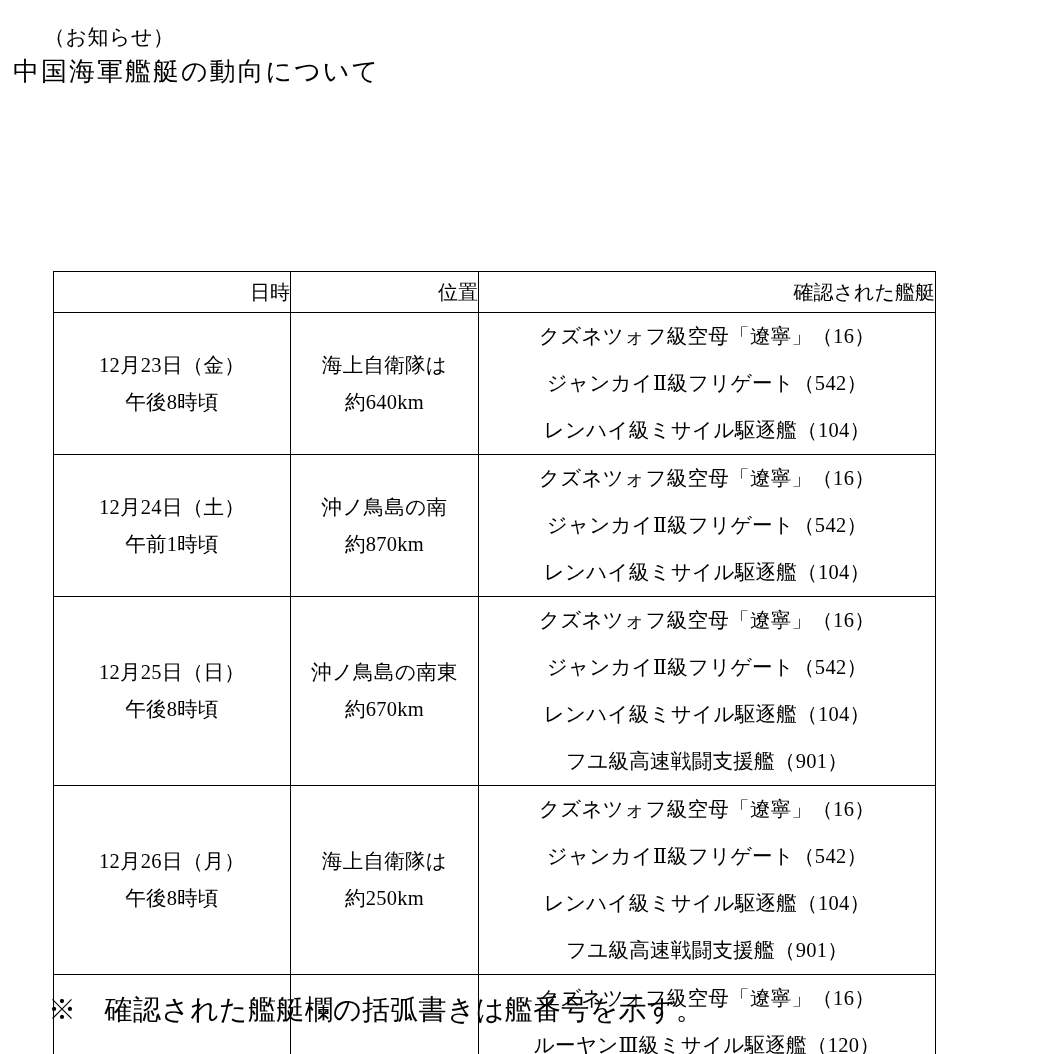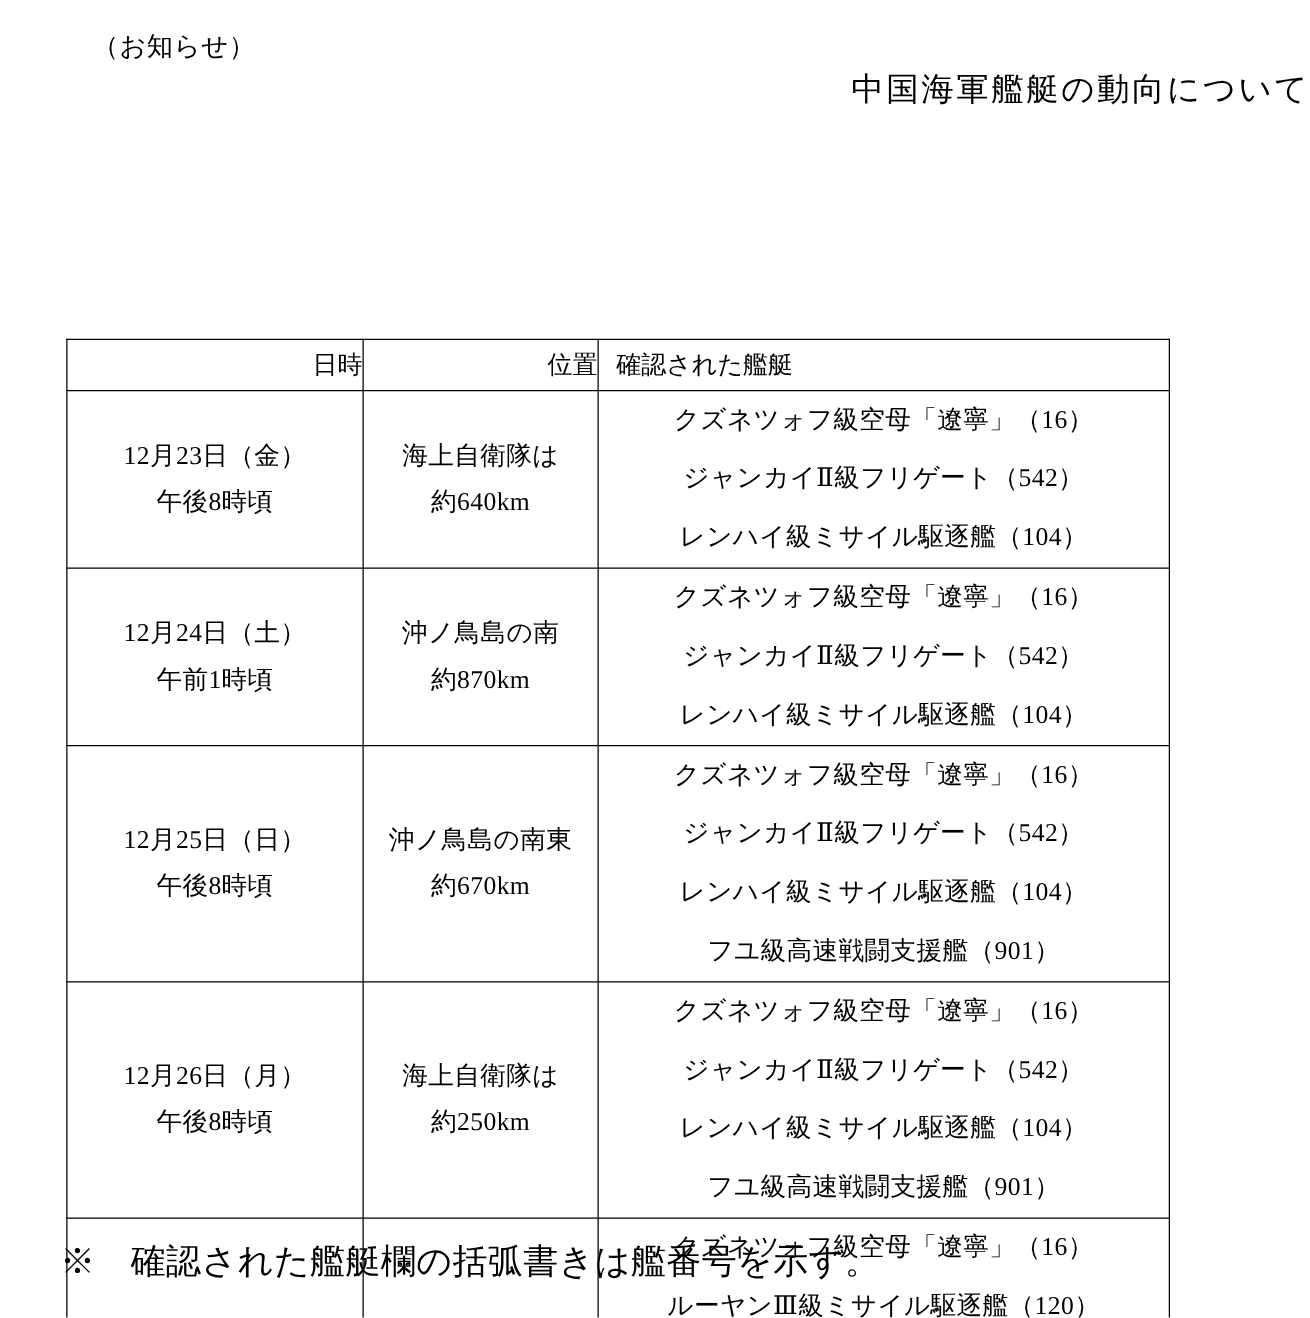--- a/index.html
+++ b/index.html
@@ -17,33 +17,33 @@
   .page {
     position: relative;
     width: 1048px;
     height: 1054px;
     box-sizing: border-box;
     padding: 0;
     overflow: hidden;
   }
   .notice-label {
     position: absolute;
-    left: 74px;
+    left: 44px;
     top: 22px;
     font-size: 21px;
     line-height: 30px;
     letter-spacing: 0.5px;
     white-space: nowrap;
   }
   .doc-title {
     position: absolute;
     left: 0;
     right: 0;
     top: 54px;
-    text-align: right;
+    text-align: left;
     font-size: 26px;
     line-height: 36px;
     letter-spacing: 2px;
     font-weight: 400;
     padding-left: 13px;
   }
   .body-paragraph {
     position: absolute;
     left: 54px;
     top: 124px;
@@ -73,22 +73,21 @@
   .col-location { width: 188px; }
   .col-vessels  { width: 457px; }
 
   .head-cell {
     height: 40px;
     text-align: right;
     font-size: 20px;
     line-height: 24px;
   }
   .head-cell.vessels-head {
-    text-align: left;
-    padding-left: 14px;
+    text-align: right;
   }
   .cell-datetime, .cell-location {
     text-align: center;
     font-size: 20.5px;
     line-height: 37px;
     letter-spacing: 0.3px;
   }
   .cell-vessels {
     padding: 6px 0 6px 14px;
     font-size: 20.5px;

